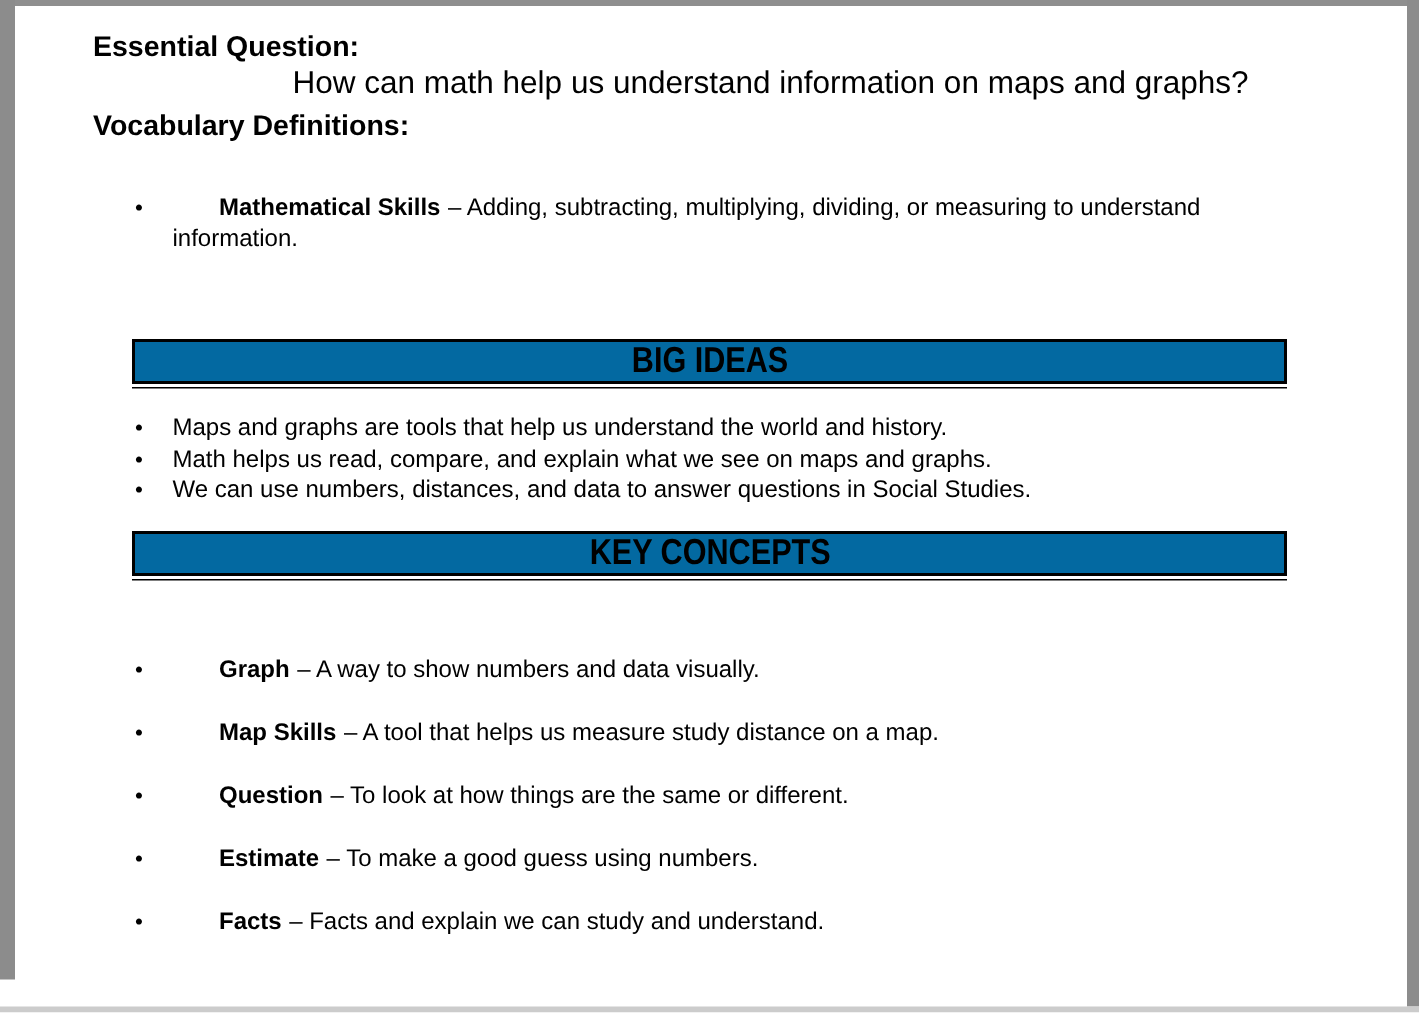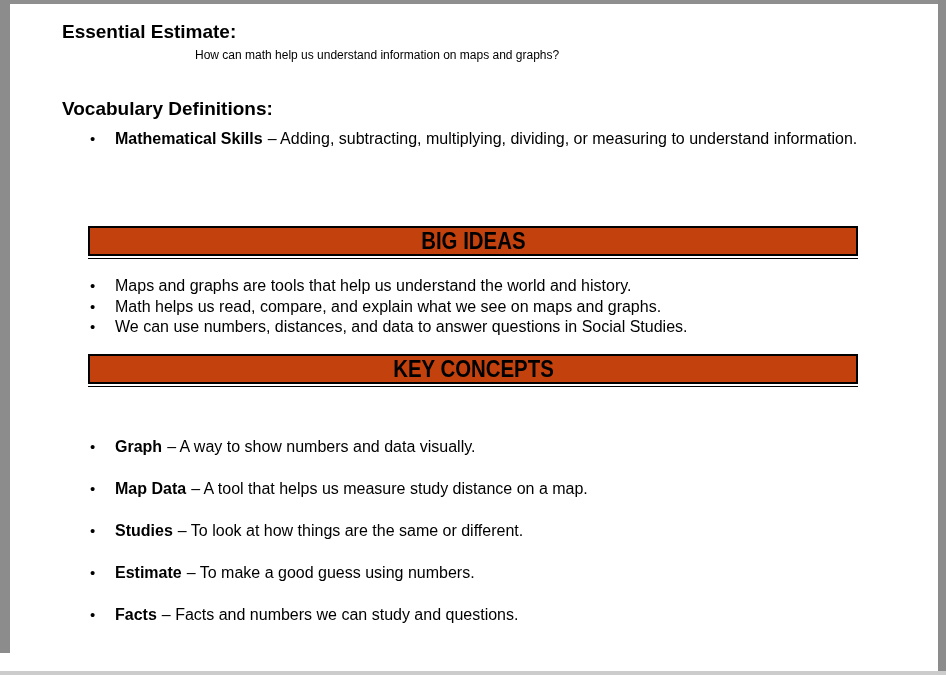--- a/index.html
+++ b/index.html
@@ -16,40 +16,40 @@
   .frame-left   { position:absolute; top:0; left:0; width:10px; height:653px; background:#8c8c8c; }
   .frame-right  { position:absolute; top:0; right:0; width:8px; height:671px; background:#8c8c8c; }
   .frame-bottom { position:absolute; bottom:0; left:0; width:946px; height:4px; background:#cccccc; }
 
   .heading {
     position:absolute; left:62px;
     font-size:19px; font-weight:bold; line-height:22px;
     white-space:nowrap;
   }
   #eq-label   { top:21px; }
-  #eq-question{ position:absolute; left:195px; top:46px; font-size:12px; line-height:19px; white-space:nowrap; }
-  #vd-label   { top:98px; }
+  #eq-question{ position:absolute; left:195px; top:46px; font-size:21px; line-height:19px; white-space:nowrap; }
+  #vd-label   { top:74px; }
 
   .bullet-row { position:relative; }
   .bullet-dot {
     position:absolute; left:28px; top:0;
     font-size:15px; line-height:inherit;
   }
   .bullet-text { display:block; padding-left:53px; }
 
   #vocab-list {
     position:absolute; left:62px; top:128px; width:808px;
     font-size:16px; line-height:21px;
   }
-  .term { font-weight:bold; }
+  .term { font-weight:bold;margin-left:31px; }
   .def  { margin-left:5px; }
 
   .banner {
     position:absolute; left:88px; width:766px; height:26px;
-    background:#c2410c;
+    background:#0369a1;
     border:2px solid #000000;
     text-align:center;
   }
   .banner::after {
     content:""; position:absolute; left:-2px; right:-2px; bottom:-5px;
     height:1px; background:#000000;
   }
   .banner-text {
     display:inline-block;
     font-size:24px; font-weight:bold; line-height:26px;
@@ -71,21 +71,21 @@
   #key-concepts-list .bullet-row { margin-bottom:21px; }
 </style>
 </head>
 <body>
 
 <div class="frame-top"></div>
 <div class="frame-left"></div>
 <div class="frame-right"></div>
 <div class="frame-bottom"></div>
 
-<div id="eq-label" class="heading">Essential Estimate:</div>
+<div id="eq-label" class="heading">Essential Question:</div>
 <div id="eq-question">How can math help us understand information on maps and graphs?</div>
 
 <div id="vd-label" class="heading">Vocabulary Definitions:</div>
 
 <div id="vocab-list">
   <div class="bullet-row">
     <span class="bullet-dot">•</span>
     <span class="bullet-text"><span class="term">Mathematical Skills</span><span class="def">– Adding, subtracting, multiplying, dividing, or measuring to understand information.</span></span>
   </div>
 </div>
@@ -113,27 +113,27 @@
   <span class="banner-text">KEY CONCEPTS</span>
 </div>
 
 <div id="key-concepts-list">
   <div class="bullet-row">
     <span class="bullet-dot">•</span>
     <span class="bullet-text"><span class="term">Graph</span><span class="def">– A way to show numbers and data visually.</span></span>
   </div>
   <div class="bullet-row">
     <span class="bullet-dot">•</span>
-    <span class="bullet-text"><span class="term">Map Data</span><span class="def">– A tool that helps us measure study distance on a map.</span></span>
+    <span class="bullet-text"><span class="term">Map Skills</span><span class="def">– A tool that helps us measure study distance on a map.</span></span>
   </div>
   <div class="bullet-row">
     <span class="bullet-dot">•</span>
-    <span class="bullet-text"><span class="term">Studies</span><span class="def">– To look at how things are the same or different.</span></span>
+    <span class="bullet-text"><span class="term">Question</span><span class="def">– To look at how things are the same or different.</span></span>
   </div>
   <div class="bullet-row">
     <span class="bullet-dot">•</span>
     <span class="bullet-text"><span class="term">Estimate</span><span class="def">– To make a good guess using numbers.</span></span>
   </div>
   <div class="bullet-row">
     <span class="bullet-dot">•</span>
-    <span class="bullet-text"><span class="term">Facts</span><span class="def">– Facts and numbers we can study and questions.</span></span>
+    <span class="bullet-text"><span class="term">Facts</span><span class="def">– Facts and explain we can study and understand.</span></span>
   </div>
 </div>
 
 </body></html>

